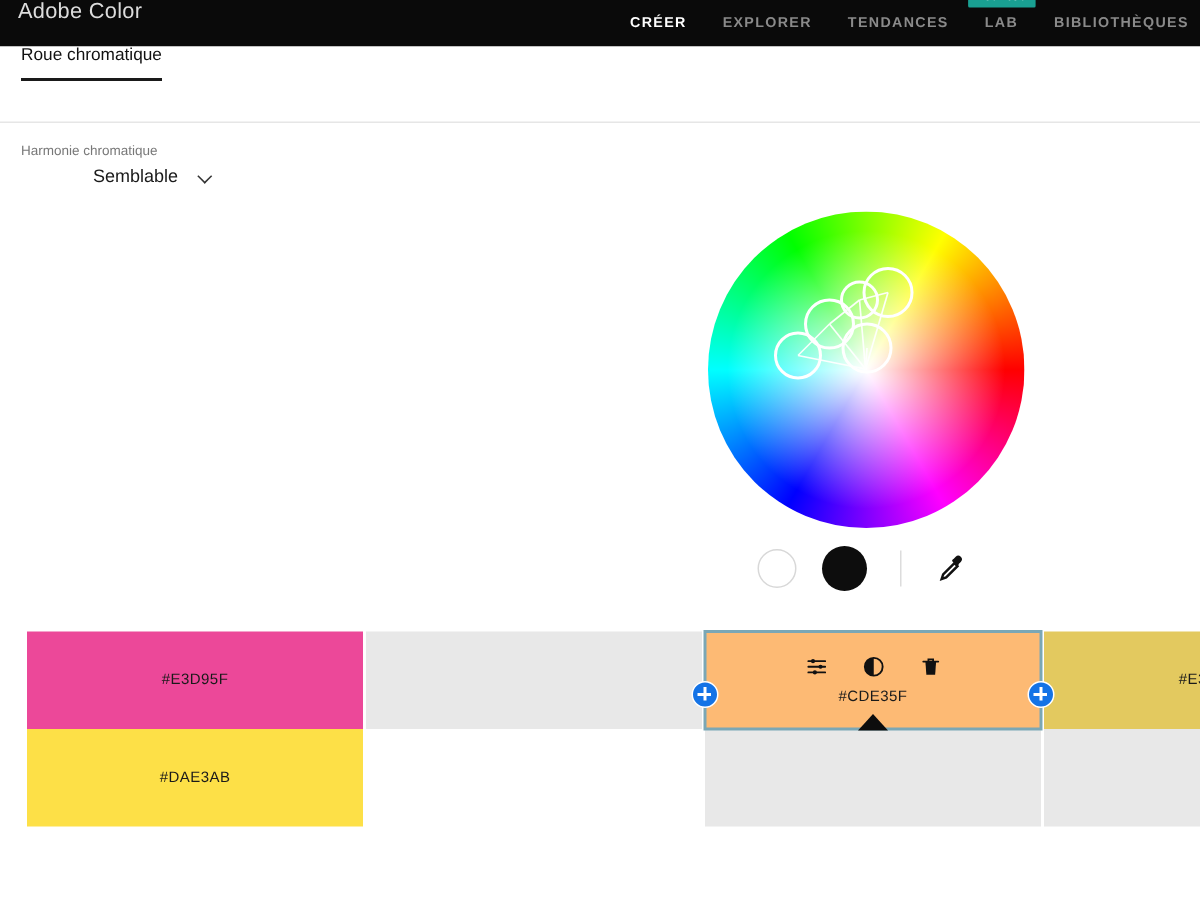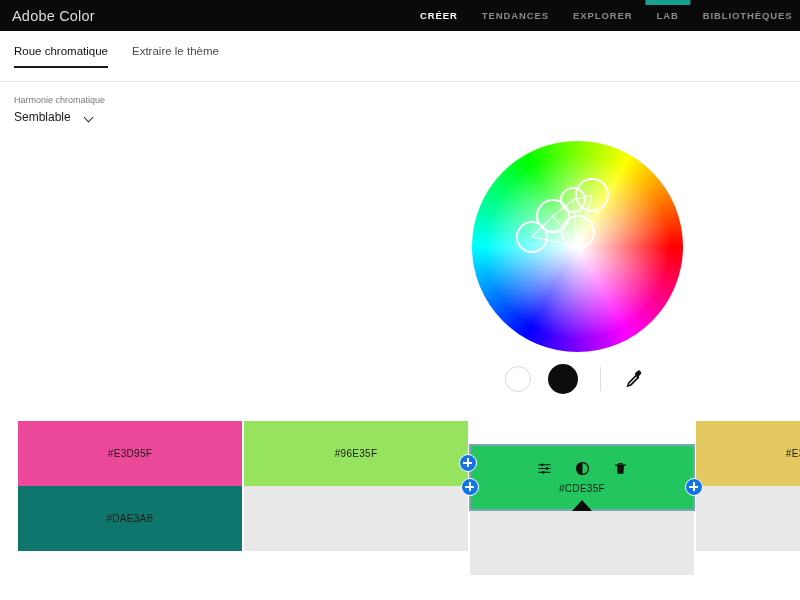--- a/index.html
+++ b/index.html
@@ -8,21 +8,21 @@
     background: #ffffff;
     font-family: "Liberation Sans", sans-serif;
     overflow: hidden;
   }
 
   
   .topbar {
     position: absolute; top: 0; left: 0;
     width: 800px; height: 31px;
     background: #0a0a0a;
-    display: flex; align-items: center;
+    display: flex; align-items: flex-start;
   }
   .brand {
     color: #dcdcdc;
     font-size: 14.5px;
     letter-spacing: .2px;
     margin-left: 12px;
     white-space: nowrap;
   }
   .nav {
     position: absolute; left: 408px; top: 0;
@@ -56,21 +56,21 @@
     white-space: nowrap;
     line-height: 10px;
   }
 
   
   .tabstrip {
     position: absolute; top: 31px; left: 0;
     width: 800px; height: 51px;
     background: #ffffff;
     border-bottom: 1px solid #e6e6e6;
-    display: flex; align-items: center;
+    display: flex; align-items: flex-start;
     padding-left: 14px;
   }
   .tab {
     position: relative;
     font-size: 11.5px;
     color: #4a4a4a;
     padding: 0 12px 11px 12px;
     white-space: nowrap;
     cursor: pointer;
   }
@@ -94,20 +94,21 @@
     margin-bottom: 5px;
     white-space: nowrap;
   }
   .select {
     display: flex; align-items: center;
     gap: 14px;
     font-size: 12px;
     color: #1a1a1a;
     cursor: pointer;
     white-space: nowrap;
+    margin-left: 48px;
   }
   .chev {
     width: 9px; height: 9px;
     position: relative; display: inline-block;
   }
   .chev::before {
     content: "";
     position: absolute; left: 0; top: 1px;
     width: 6px; height: 6px;
     border-right: 1.4px solid #333;
@@ -245,41 +246,38 @@
 </head>
 <body>
 
 <div class="topbar">
   <div class="brand">Adobe Color</div>
   <div class="nav">
     <div class="nav-item active">
       <span>CRÉER</span>
     </div>
     <div class="nav-item">
+      <span>EXPLORER</span>
+    </div>
+    <div class="nav-item">
       <span>TENDANCES</span>
-    </div>
-    <div class="nav-item">
-      <span>EXPLORER</span>
     </div>
     <div class="nav-item">
       <span class="badge">Nouveau</span>
       <span>LAB</span>
     </div>
     <div class="nav-item">
       <span>BIBLIOTHÈQUES</span>
     </div>
   </div>
 </div>
 
 <div class="tabstrip">
   <div class="tab active">
     <span>Roue chromatique</span>
-  </div>
-  <div class="tab">
-    <span>Extraire le thème</span>
   </div>
 </div>
 
 <div class="controls">
   <div>
     <div class="control-label">Harmonie chromatique</div>
     <div class="select">
       <span>Semblable</span>
       <span class="chev"></span>
     </div>
@@ -321,37 +319,33 @@
     </svg>
   </div>
 </div>
 
 <div class="swatches">
 
   <div class="swatch-col">
     <div class="swatch-top" id="sw0-top" style="background: #ec4899;">
       <div class="hexlabel">#E3D95F</div>
     </div>
-    <div class="swatch-bottom" id="sw0-bot" style="background: #0f766e;">
+    <div class="swatch-bottom" id="sw0-bot" style="background: #fde047;">
       <div class="hexlabel">#DAE3AB</div>
     </div>
   </div>
 
   <div class="swatch-col">
-    <div class="swatch-top" id="sw1-top" style="background: rgb(150, 227, 95);">
-      <div class="hexlabel">#96E35F</div>
-      <div class="plus right"></div>
-    </div>
     <div class="swatch-bottom" id="sw1-bot" style="background: rgb(232, 232, 232);">
       <div class="hexlabel"></div>
     </div>
   </div>
 
   <div class="swatch-col selected">
-    <div class="swatch-top" id="sw2-top" style="background: #22c55e; margin-top: 24px;">
+    <div class="swatch-top" id="sw2-top" style="background: #fdba74;">
       <div class="swatch-icons">
         <span class="icon-btn">
           <svg width="15" height="15" viewBox="0 0 24 24" stroke="#111" stroke-width="1.9" fill="none" stroke-linecap="round">
             <line x1="3" y1="6" x2="21" y2="6"></line>
             <line x1="3" y1="12" x2="21" y2="12"></line>
             <line x1="3" y1="18" x2="21" y2="18"></line>
             <circle cx="8" cy="6" r="2.2" fill="#111" stroke="none"></circle>
             <circle cx="16" cy="12" r="2.2" fill="#111" stroke="none"></circle>
             <circle cx="10" cy="18" r="2.2" fill="#111" stroke="none"></circle>
           </svg>

